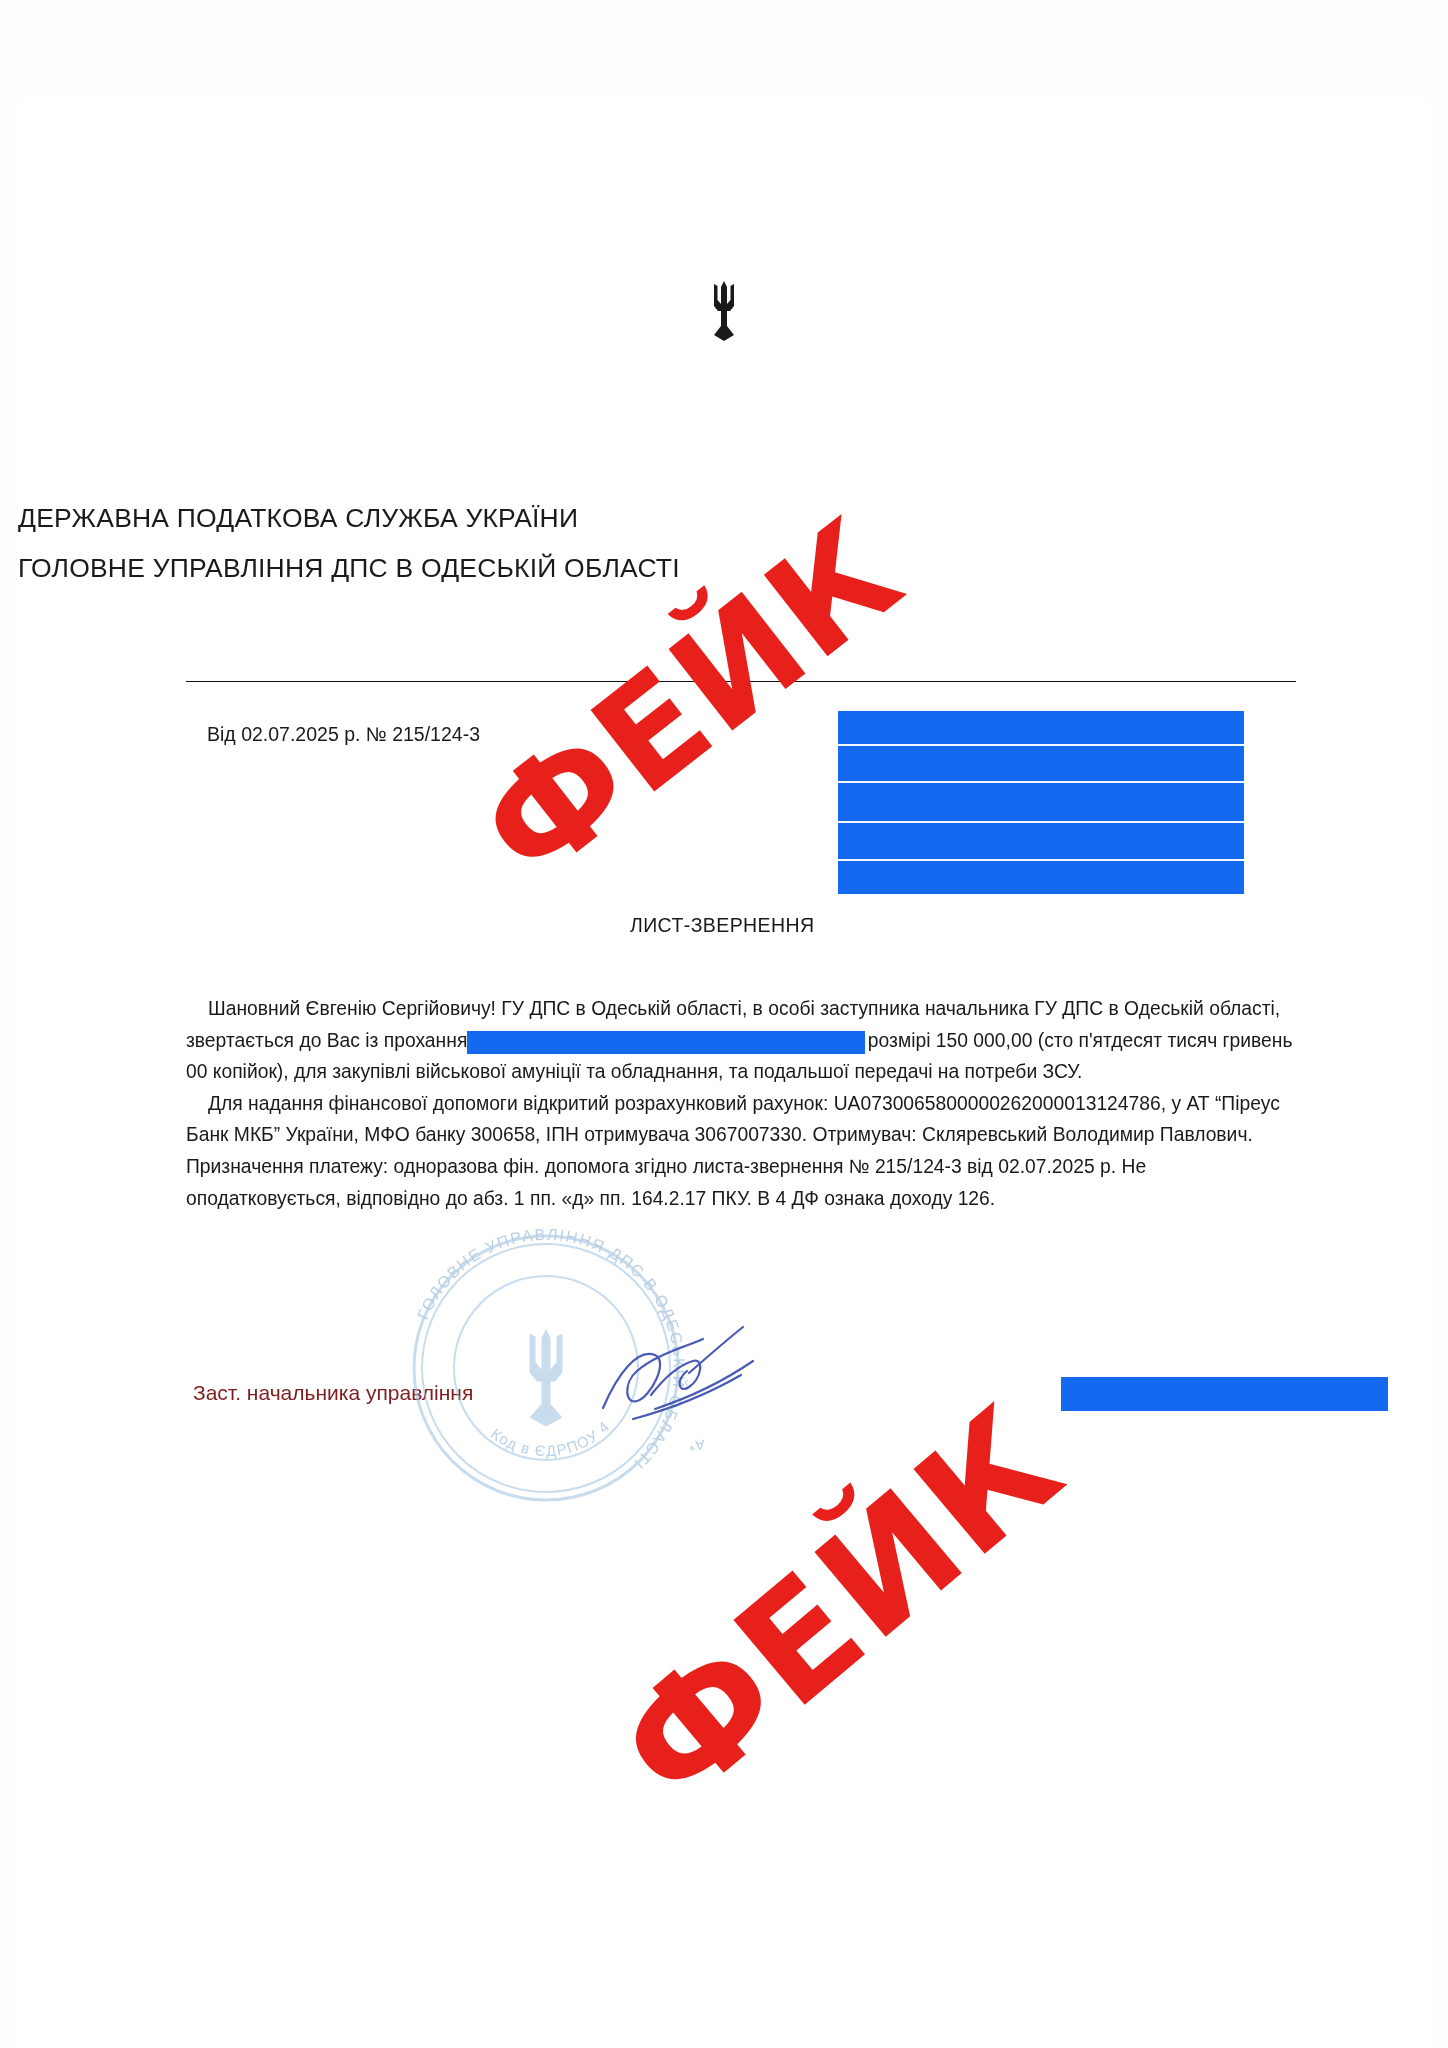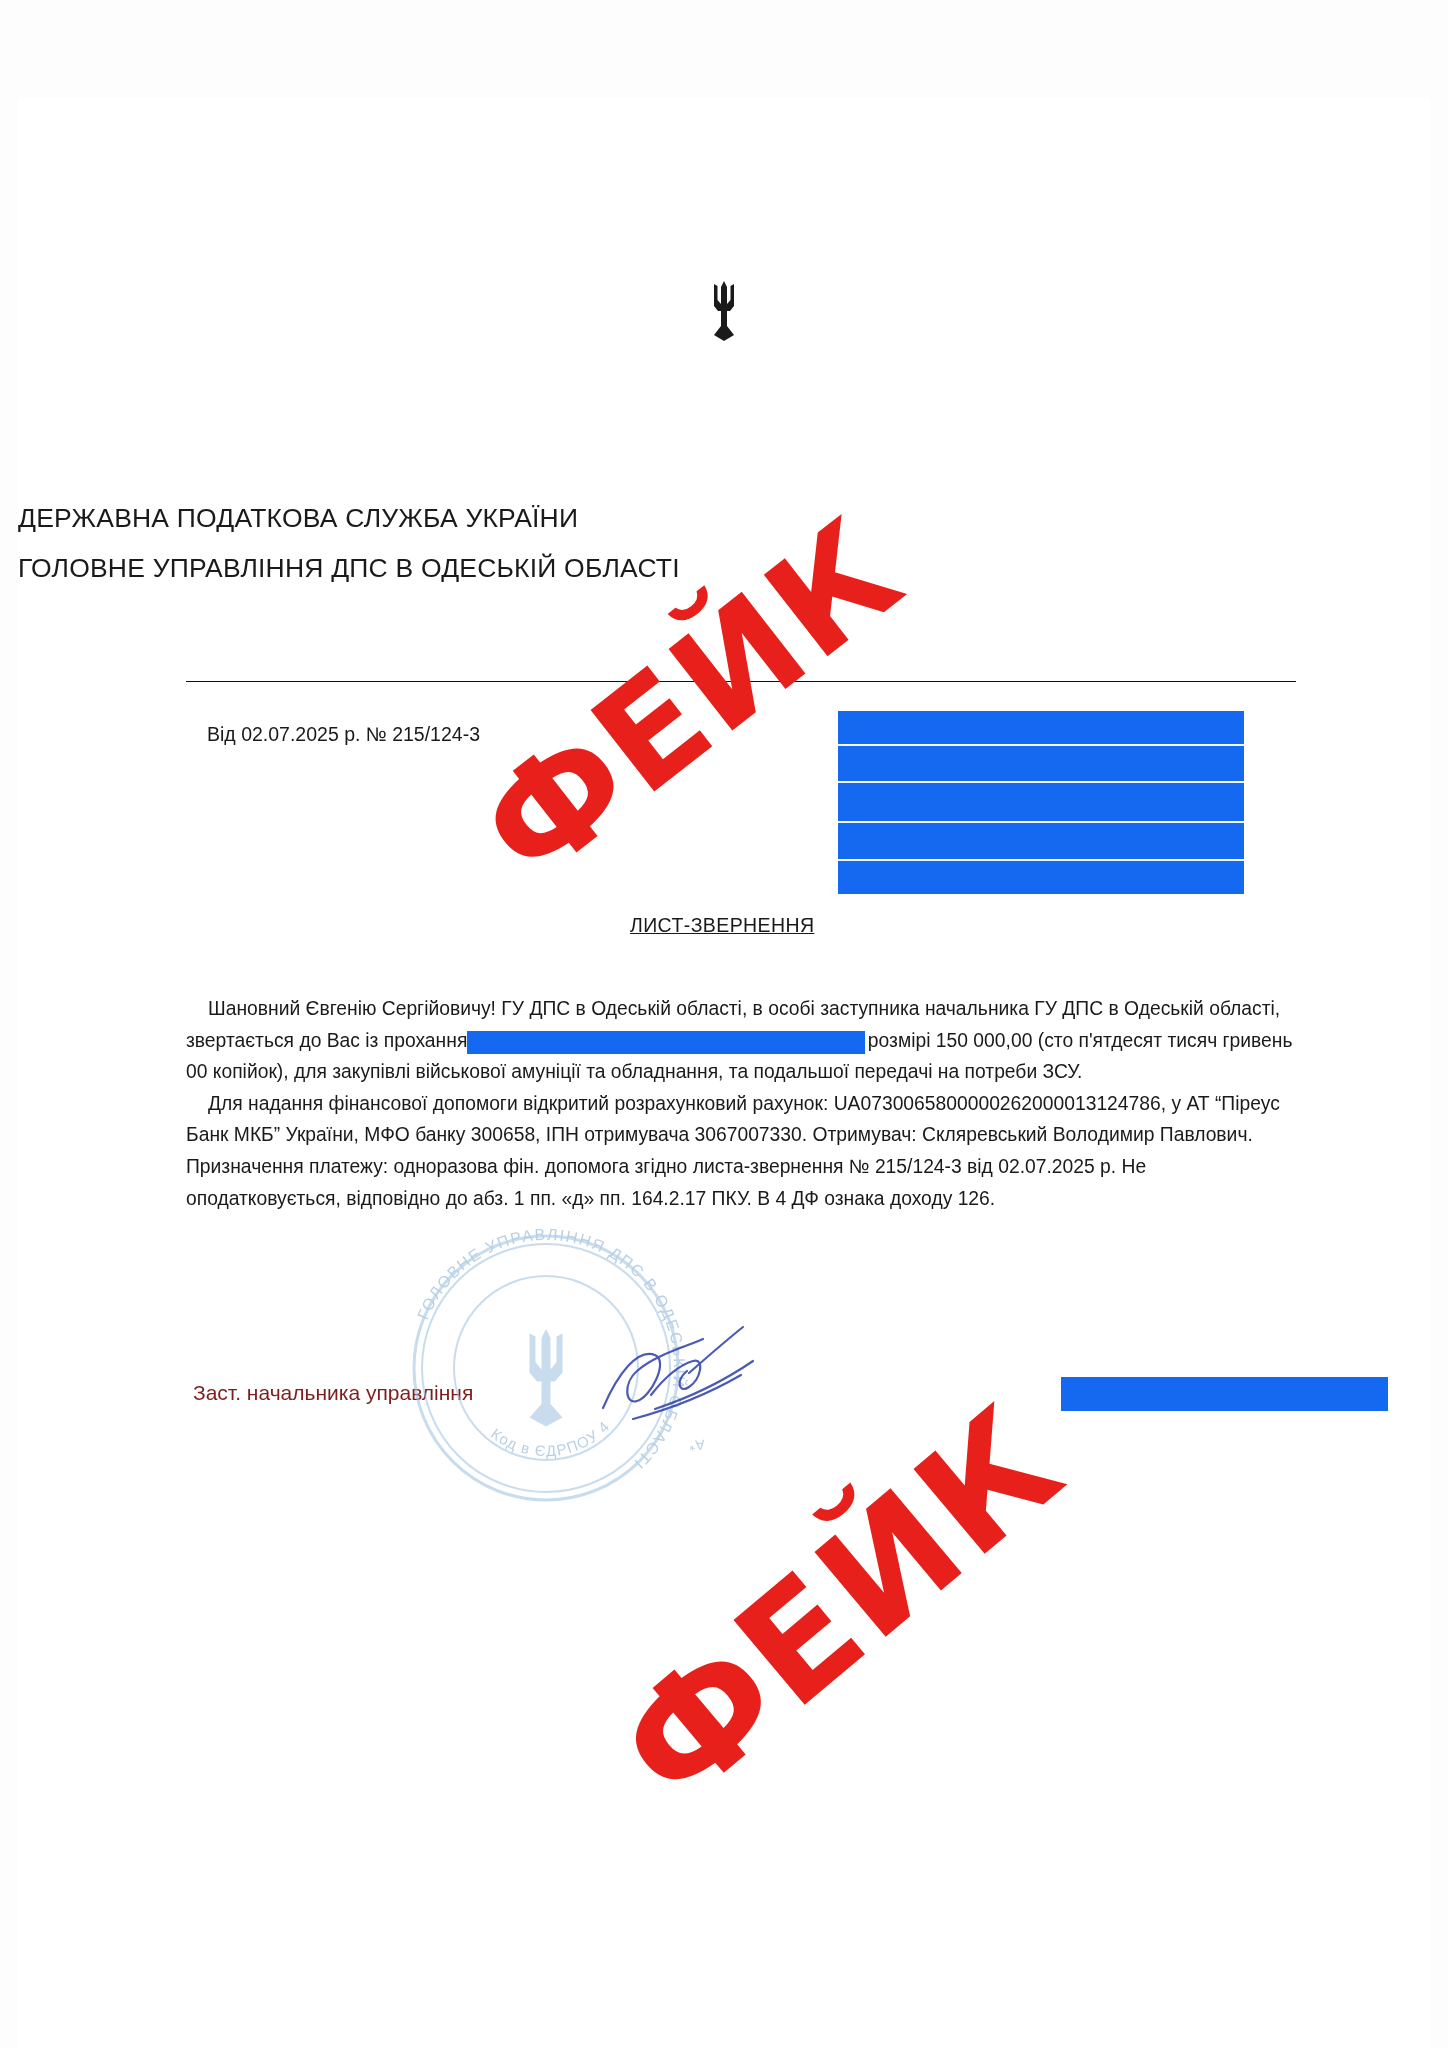--- a/index.html
+++ b/index.html
@@ -125,21 +125,20 @@
 
   
   #doc-type {
     position: absolute;
     left: 612px;
     top: 816px;
     font-size: 19.5px;
     color: #1a1a1a;
     letter-spacing: 0.4px;
     white-space: nowrap;
-    text-decoration: underline;
   }
 
   
   #body-text {
     position: absolute;
     left: 168px;
     top: 895px;
     width: 1108px;
     font-size: 19.3px;
     line-height: 31.6px;

